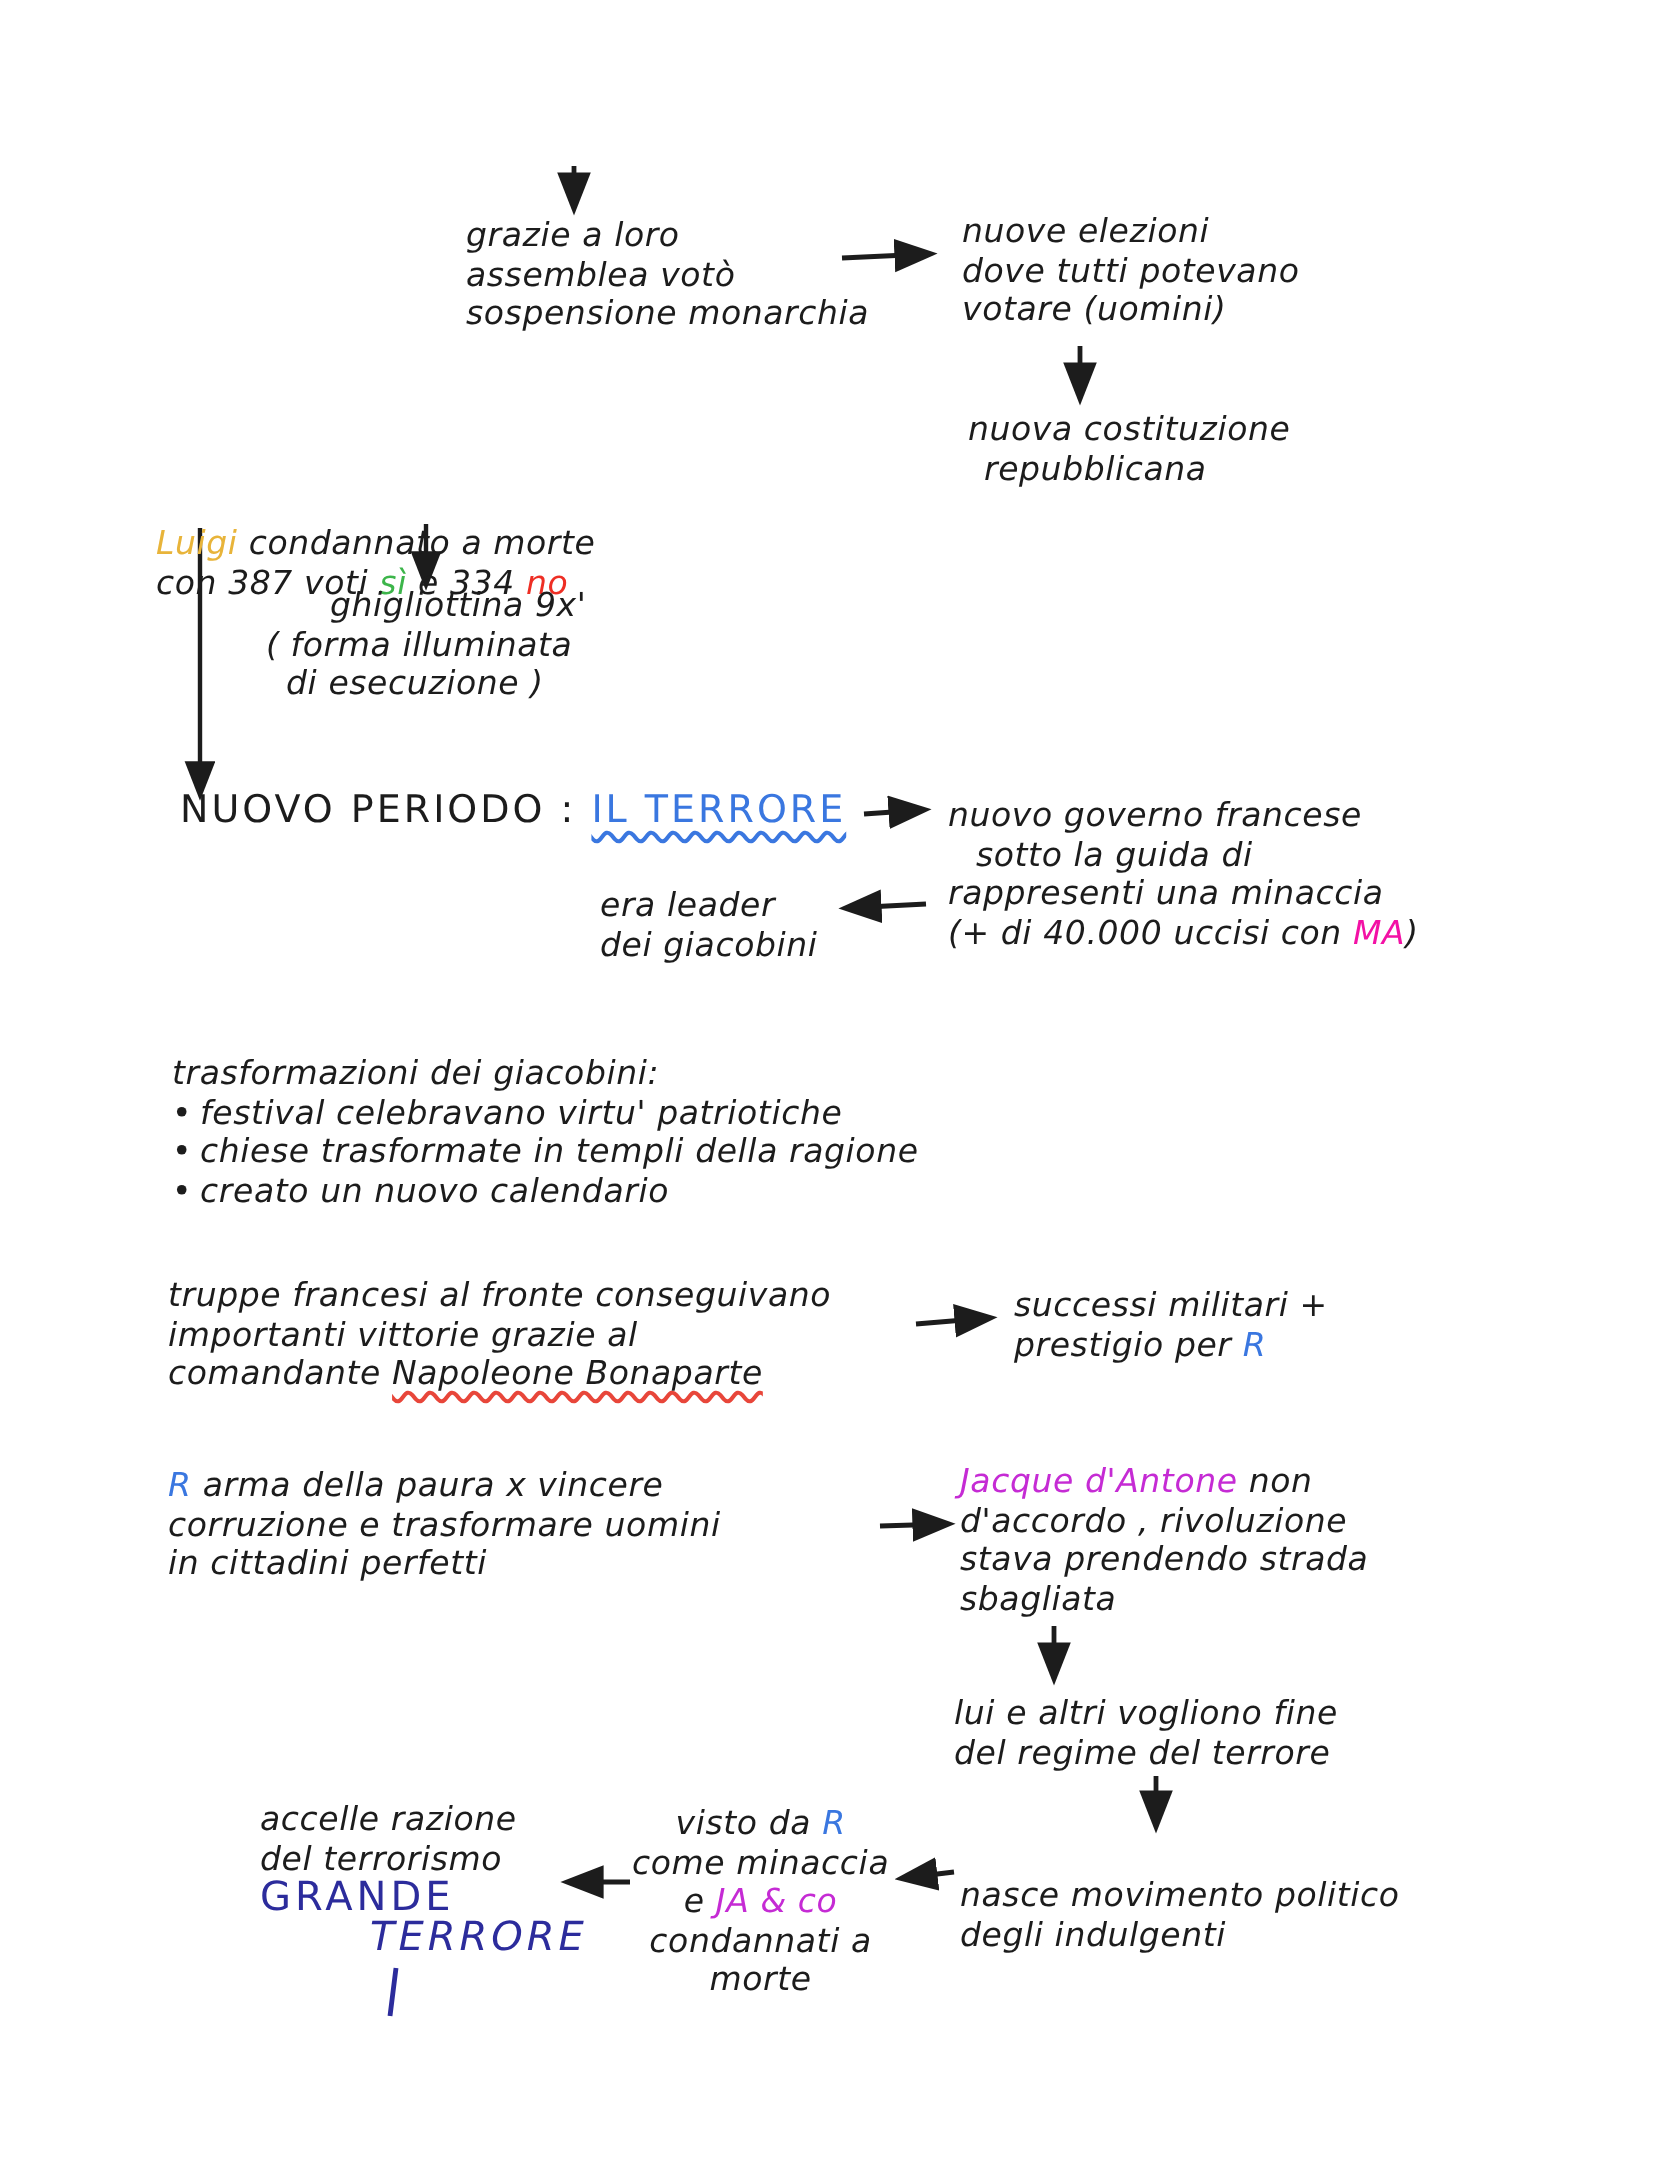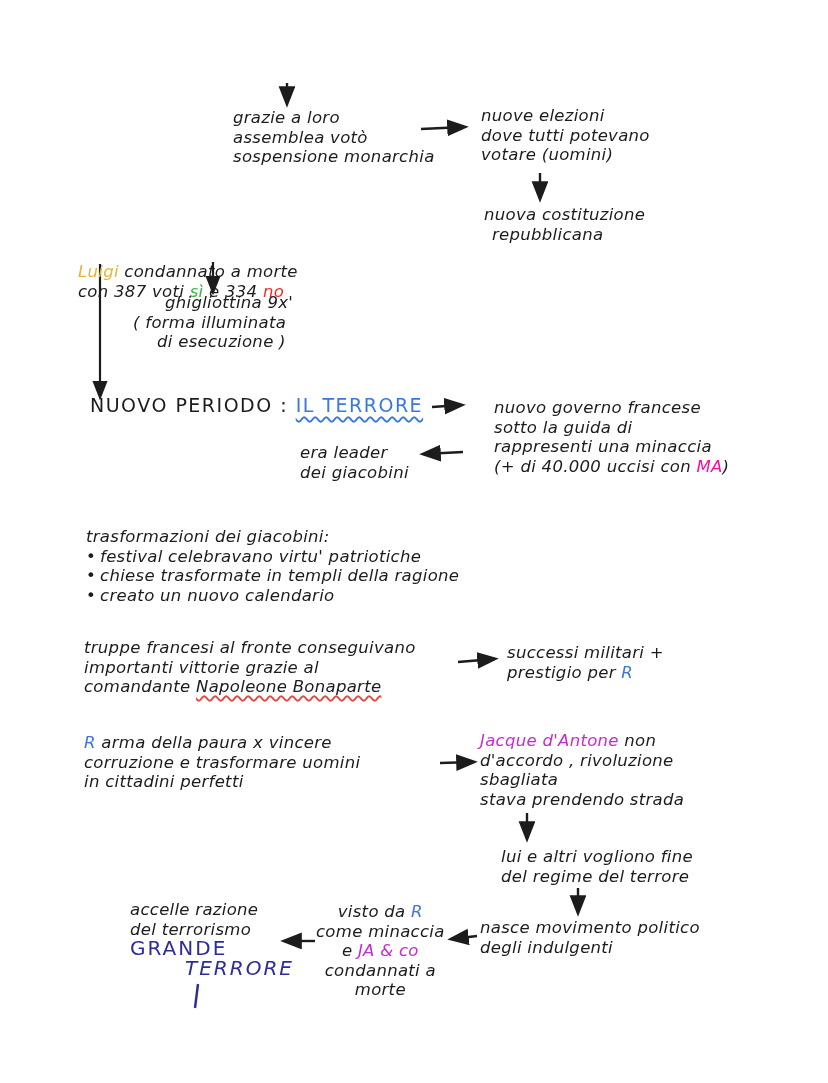--- a/index.html
+++ b/index.html
@@ -88,31 +88,31 @@
     <span>con 387 voti</span>
     <span class="c-green">sì</span>
     <span>e 334</span>
     <span class="c-red">no</span>
   </div>
 </div>
 
 <div class="note" style="left:133px;top:293px;">
   <div style="margin-left:32px;">ghigliottina 9x'</div>
   <div>( forma illuminata</div>
-  <div style="margin-left:24px;">di esecuzione )</div>
+  <div style="margin-left:10px;">di esecuzione )</div>
 </div>
 
 <div class="note print" style="left:90px;top:396px;">
   <span>NUOVO PERIODO :</span>
   <span class="c-blue wavy-self">IL TERRORE</span>
 </div>
 
-<div class="note" style="left:494px;top:398px;">
+<div class="note" style="left:474px;top:398px;">
   <div>nuovo governo francese</div>
-  <div style="margin-left:0;">sotto la guida di</div>
+  <div style="margin-left:14px;">sotto la guida di</div>
   <div>rappresenti una minaccia</div>
   <div>
     <span>(+ di 40.000 uccisi con</span>
     <span class="c-pink">MA</span><span>)</span>
   </div>
 </div>
 
 <div class="note" style="left:300px;top:443px;">
   <div>era leader</div>
   <div>dei giacobini</div>
@@ -150,30 +150,30 @@
   <div>corruzione e trasformare uomini</div>
   <div>in cittadini perfetti</div>
 </div>
 
 <div class="note" style="left:480px;top:731px;">
   <div>
     <span class="c-magenta">Jacque d'Antone</span>
     <span>non</span>
   </div>
   <div>d'accordo , rivoluzione</div>
+  <div>stava prendendo strada</div>
   <div>sbagliata</div>
-  <div>stava prendendo strada</div>
 </div>
 
-<div class="note" style="left:477px;top:847px;margin-left:24px;">
+<div class="note" style="left:477px;top:847px;">
   <div>lui e altri vogliono fine</div>
   <div>del regime del terrore</div>
 </div>
 
-<div class="note" style="left:480px;top:918px;">
+<div class="note" style="left:480px;top:938px;">
   <div>nasce movimento politico</div>
   <div>degli indulgenti</div>
 </div>
 
 <div class="note" style="left:316px;top:902px;text-align:center;">
   <div>
     <span>visto da</span>
     <span class="c-blue">R</span>
   </div>
   <div>come minaccia</div>

